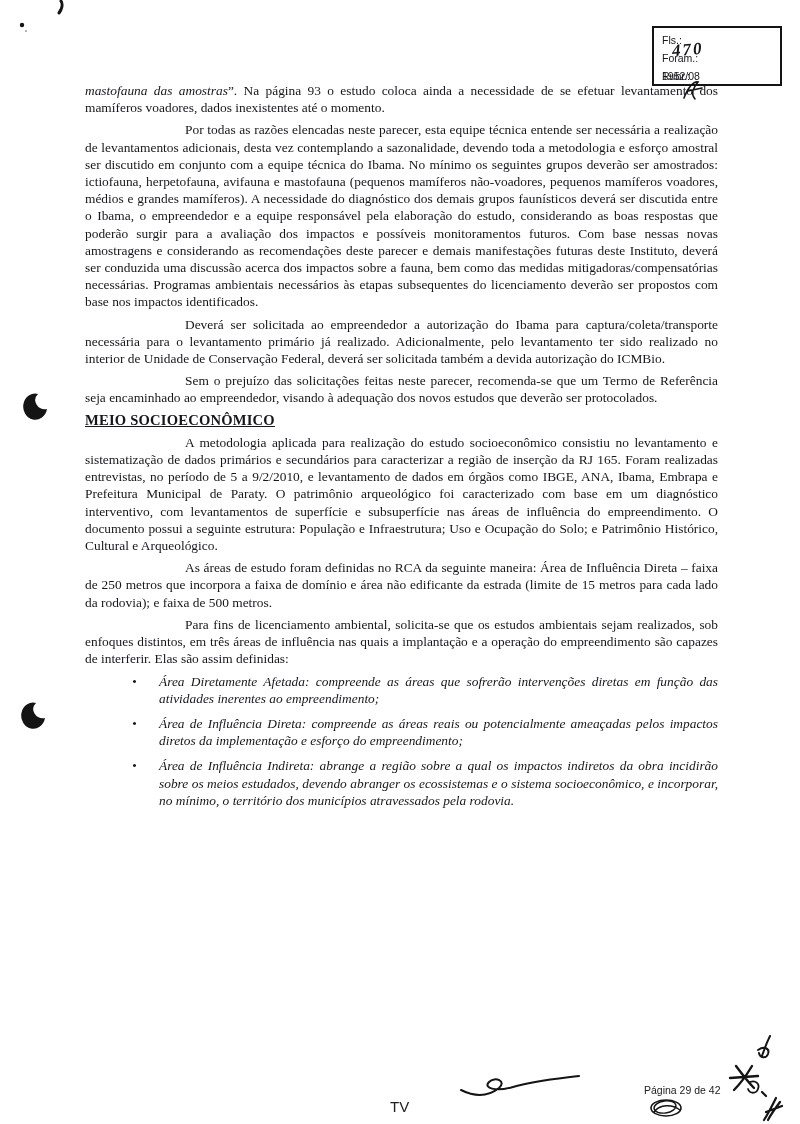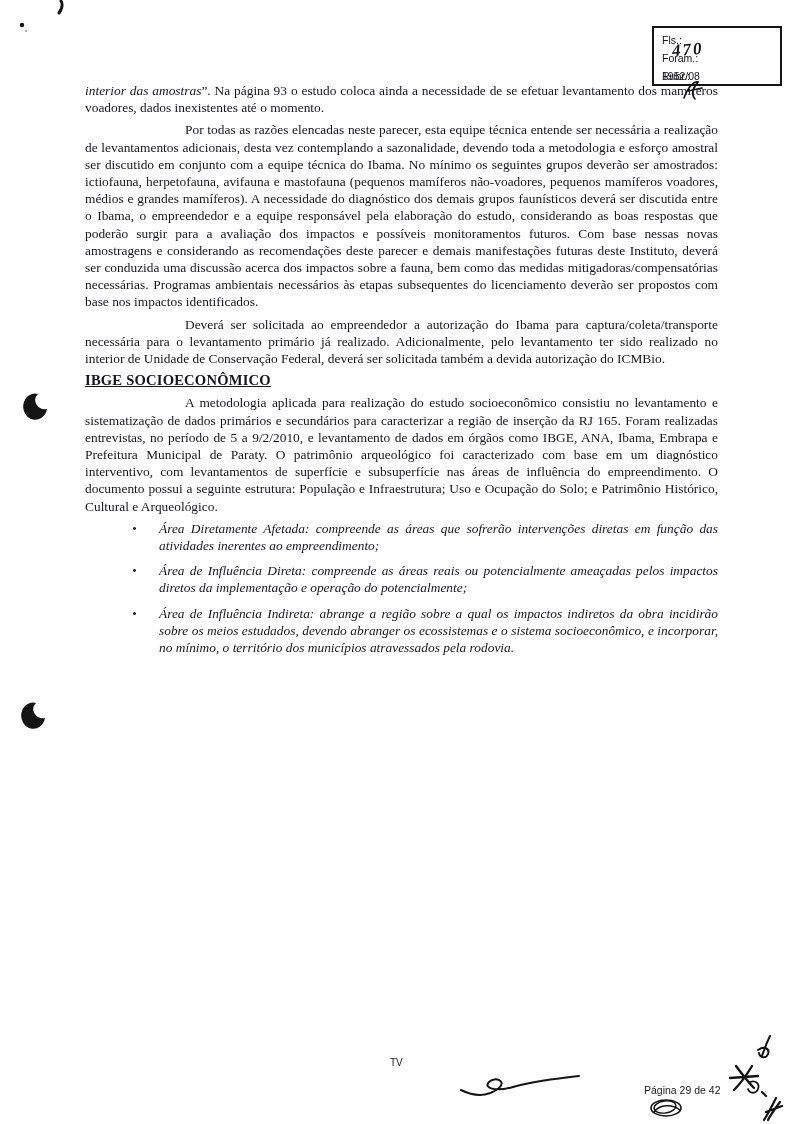--- a/index.html
+++ b/index.html
@@ -26,22 +26,22 @@
   .p{margin:0 0 5px 0;text-indent:100px;}
   .p.no-indent{text-indent:0;}
   .italic{font-style:italic;}
   .heading{font-size:14.6px;font-weight:bold;text-decoration:underline;
            margin:3px 0 5px 0;letter-spacing:.2px;}
   .bullets{list-style:none;margin:2px 0 5px 0;padding:0 0 0 74px;}
   .bullets li{margin:0 0 8px 0;position:relative;font-style:italic;}
   .bullets li::before{content:"\2022";position:absolute;left:-27px;top:0;}
 
   
-  .footer-initials{position:absolute;left:390px;top:1057px;
-                   font-family:"Liberation Sans",sans-serif;font-size:10px;color:#222;}
+  .footer-initials{position:absolute;left:390px;top:1098px;
+                   font-family:"Liberation Sans",sans-serif;font-size:15px;color:#222;}
   .footer-page{position:absolute;left:644px;top:1084px;
                font-family:"Liberation Sans",sans-serif;font-size:10.5px;color:#222;}
   .svg-mark{position:absolute;}
   .svg-mark path, .svg-mark ellipse{fill:none;stroke:#141414;stroke-linecap:round;}
 
   
   .ink{position:absolute;}
 </style>
 </head>
 <body>
@@ -78,36 +78,39 @@
       <span class="stamp-label">Rubr.:</span>
       <span class="stamp-line">
         <svg class="rubr-sig" width="34" height="22" viewBox="0 0 34 22">
           <path d="M6 19 C 10 8 16 2 20 3 C 16 8 12 14 17 20 M10 12 L 24 9" stroke="#141414" stroke-width="1.6" fill="none" stroke-linecap="round"></path>
         </svg>
       </span>
     </div>
   </div>
 
   <main class="body-text">
-    <p class="p no-indent"><span class="italic">interior das amostras</span><span>”. Na página 93 o estudo coloca ainda a necessidade de se efetuar levantamento dos mamíferos voadores, dados inexistentes até o momento.</span></p>
+    <p class="p no-indent"><span class="italic">mastofauna das amostras</span><span>”. Na página 93 o estudo coloca ainda a necessidade de se efetuar levantamento dos mamíferos voadores, dados inexistentes até o momento.</span></p>
 
     <p class="p">Por todas as razões elencadas neste parecer, esta equipe técnica entende ser necessária a realização de levantamentos adicionais, desta vez contemplando a sazonalidade, devendo toda a metodologia e esforço amostral ser discutido em conjunto com a equipe técnica do Ibama. No mínimo os seguintes grupos deverão ser amostrados: ictiofauna, herpetofauna, avifauna e mastofauna (pequenos mamíferos não-voadores, pequenos mamíferos voadores, médios e grandes mamíferos). A necessidade do diagnóstico dos demais grupos faunísticos deverá ser discutida entre o Ibama, o empreendedor e a equipe responsável pela elaboração do estudo, considerando as boas respostas que poderão surgir para a avaliação dos impactos e possíveis monitoramentos futuros. Com base nessas novas amostragens e considerando as recomendações deste parecer e demais manifestações futuras deste Instituto, deverá ser conduzida uma discussão acerca dos impactos sobre a fauna, bem como das medidas mitigadoras/compensatórias necessárias. Programas ambientais necessários às etapas subsequentes do licenciamento deverão ser propostos com base nos impactos identificados.</p>
 
     <p class="p">Deverá ser solicitada ao empreendedor a autorização do Ibama para captura/coleta/transporte necessária para o levantamento primário já realizado. Adicionalmente, pelo levantamento ter sido realizado no interior de Unidade de Conservação Federal, deverá ser solicitada também a devida autorização do ICMBio.</p>
 
+    <p class="p">Sem o prejuízo das solicitações feitas neste parecer, recomenda-se que um Termo de Referência seja encaminhado ao empreendedor, visando à adequação dos novos estudos que deverão ser protocolados.</p>
 
-    <h2 class="heading">IBGE SOCIOECONÔMICO</h2>
+    <h2 class="heading">MEIO SOCIOECONÔMICO</h2>
 
     <p class="p">A metodologia aplicada para realização do estudo socioeconômico consistiu no levantamento e sistematização de dados primários e secundários para caracterizar a região de inserção da RJ 165. Foram realizadas entrevistas, no período de 5 a 9/2/2010, e levantamento de dados em órgãos como IBGE, ANA, Ibama, Embrapa e Prefeitura Municipal de Paraty. O patrimônio arqueológico foi caracterizado com base em um diagnóstico interventivo, com levantamentos de superfície e subsuperfície nas áreas de influência do empreendimento. O documento possui a seguinte estrutura: População e Infraestrutura; Uso e Ocupação do Solo; e Patrimônio Histórico, Cultural e Arqueológico.</p>
 
+    <p class="p">As áreas de estudo foram definidas no RCA da seguinte maneira: Área de Influência Direta – faixa de 250 metros que incorpora a faixa de domínio e área não edificante da estrada (limite de 15 metros para cada lado da rodovia); e faixa de 500 metros.</p>
 
+    <p class="p">Para fins de licenciamento ambiental, solicita-se que os estudos ambientais sejam realizados, sob enfoques distintos, em três áreas de influência nas quais a implantação e a operação do empreendimento são capazes de interferir. Elas são assim definidas:</p>
 
     <ul class="bullets">
       <li>Área Diretamente Afetada: compreende as áreas que sofrerão intervenções diretas em função das atividades inerentes ao empreendimento;</li>
-      <li>Área de Influência Direta: compreende as áreas reais ou potencialmente ameaçadas pelos impactos diretos da implementação e operação do potencialmente;</li>
+      <li>Área de Influência Direta: compreende as áreas reais ou potencialmente ameaçadas pelos impactos diretos da implementação e esforço do empreendimento;</li>
       <li>Área de Influência Indireta: abrange a região sobre a qual os impactos indiretos da obra incidirão sobre os meios estudados, devendo abranger os ecossistemas e o sistema socioeconômico, e incorporar, no mínimo, o território dos municípios atravessados pela rodovia.</li>
     </ul>
 
 
   </main>
 
   <div class="footer-initials">TV</div>
 
   <svg class="svg-mark" style="left:455px;top:1068px" width="130" height="34" viewBox="0 0 130 34">
     <path d="M6 22 C 22 30 34 28 44 20 C 52 13 40 8 34 14 C 28 20 40 24 58 19 C 78 13 100 11 124 8" stroke-width="2"></path>

